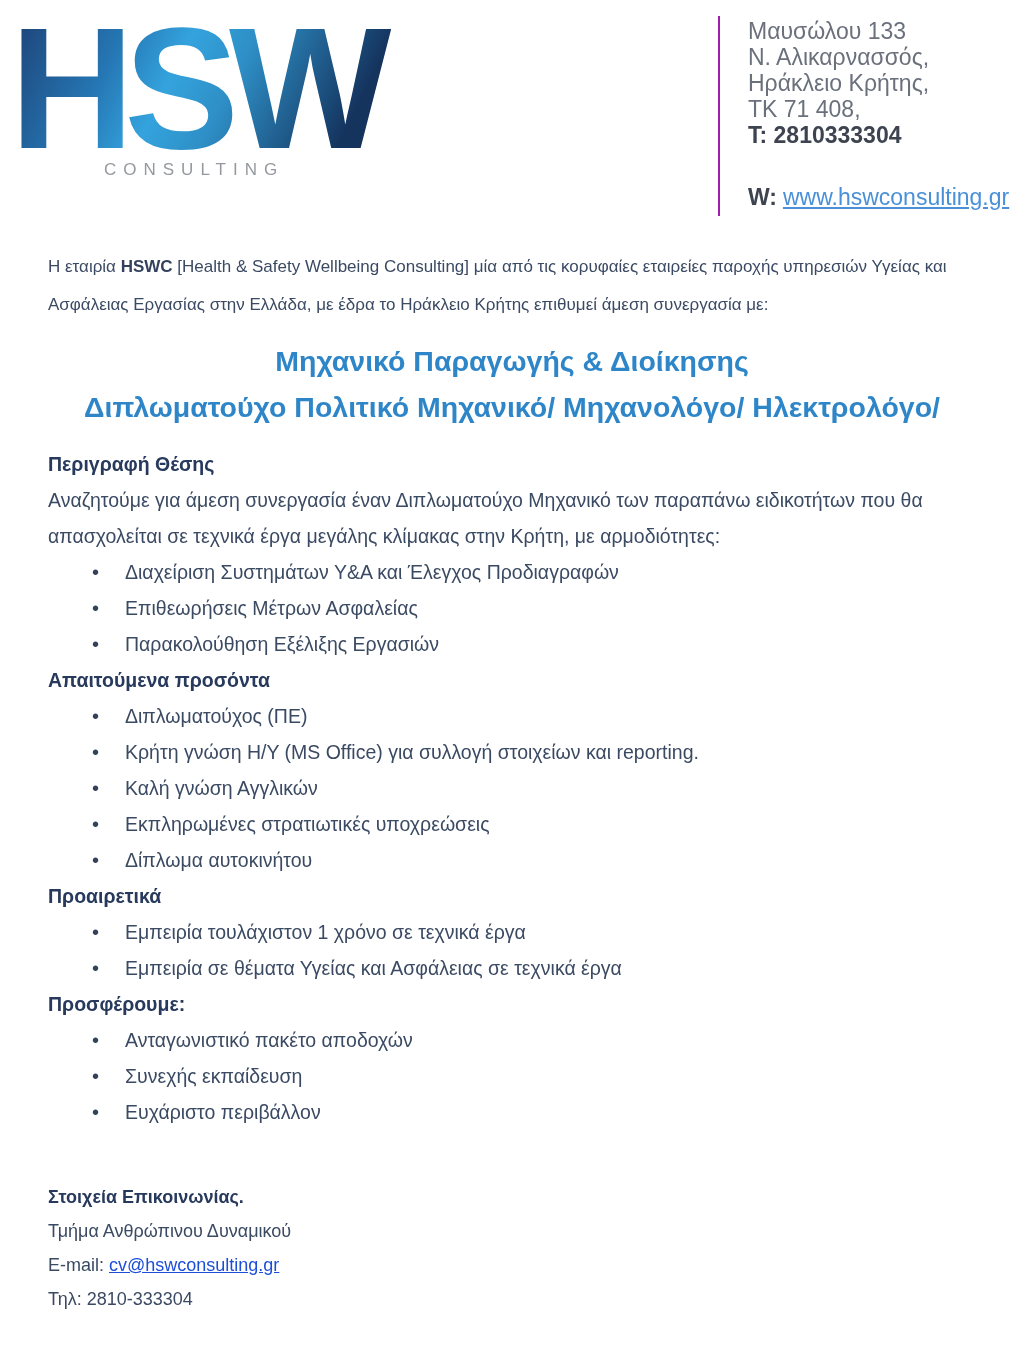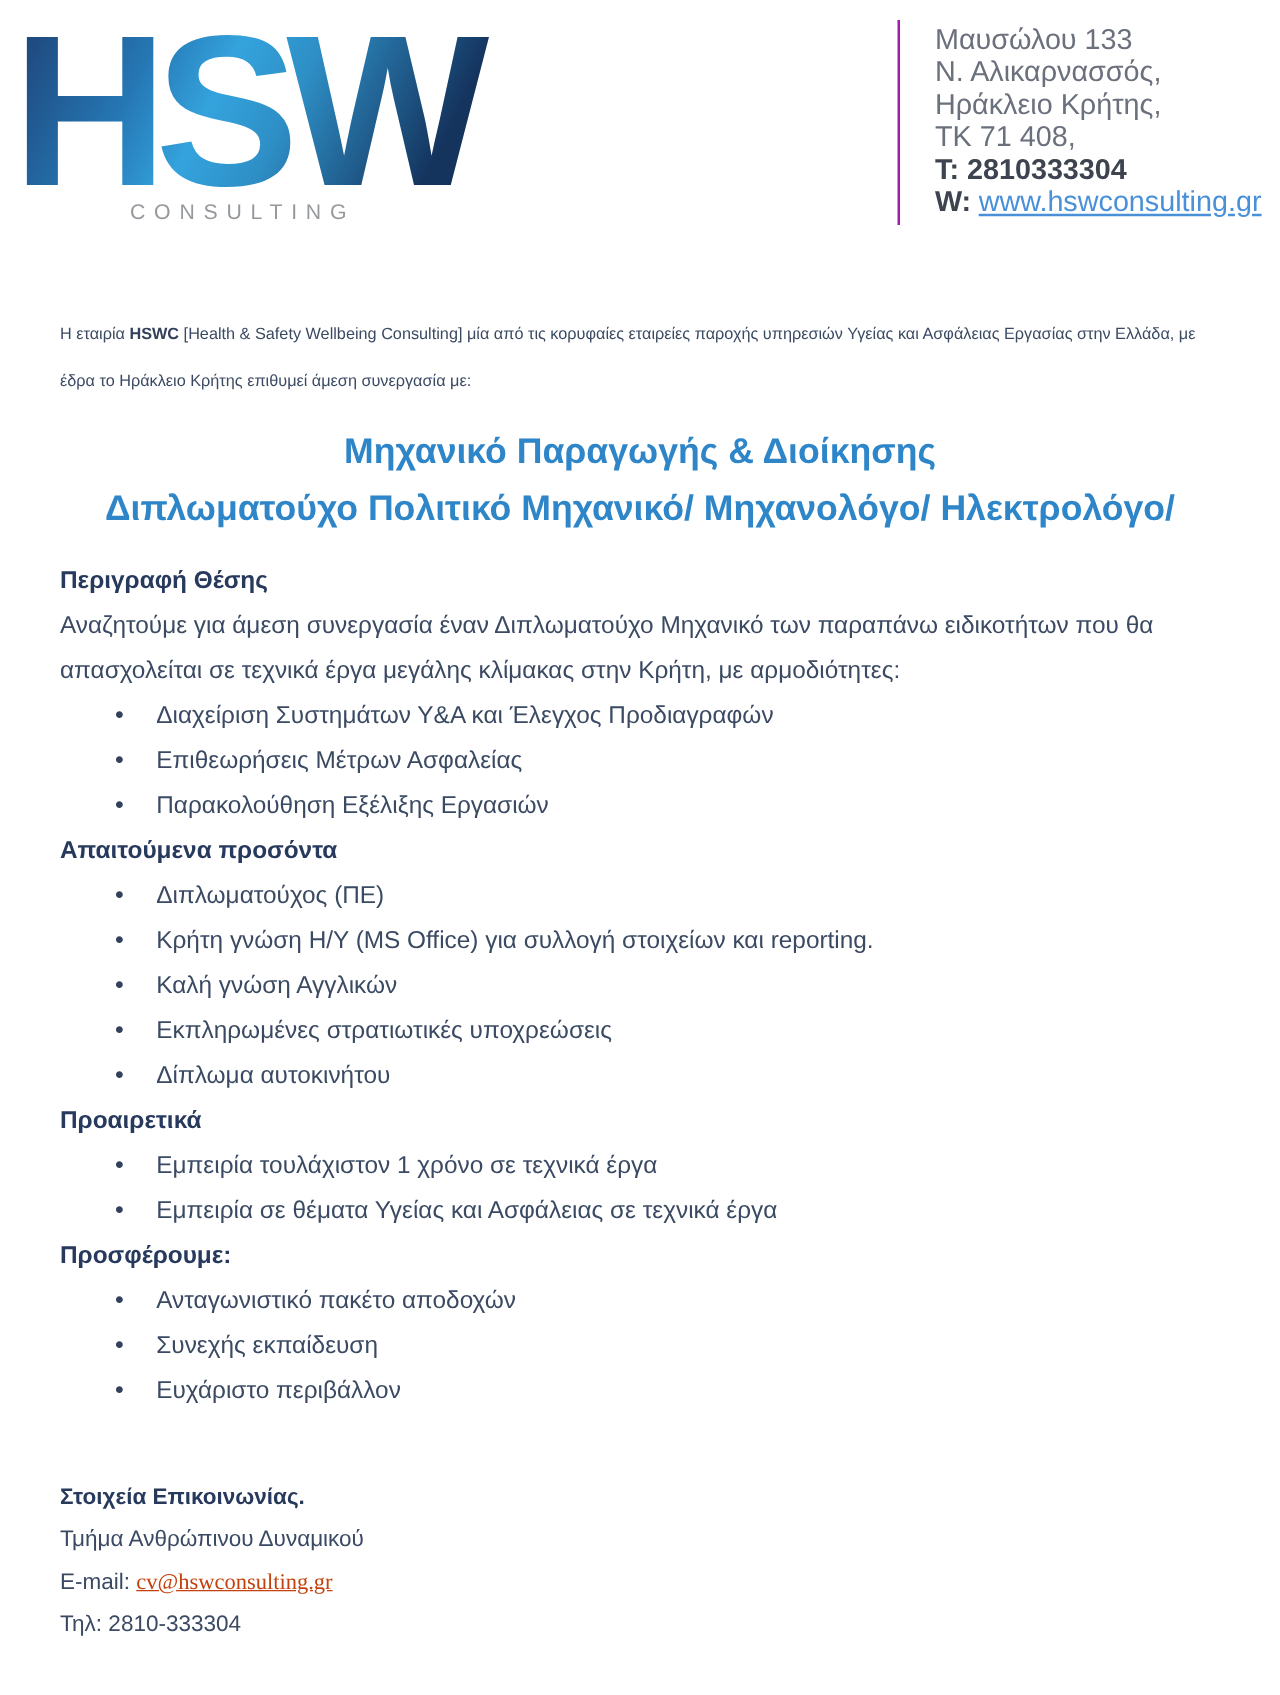--- a/index.html
+++ b/index.html
@@ -20,27 +20,27 @@
     font-size:17px;letter-spacing:7px;color:#95999e;
   }
   .contact-card{
     position:absolute;left:718px;top:16px;
     border-left:2px solid #a21caf;
     padding:2px 0 6px 28px;
     font-size:23px;line-height:26px;color:#6a707c;
   }
   .contact-line{white-space:nowrap;}
   .contact-phone{font-weight:bold;color:#3d4450;white-space:nowrap;}
-  .contact-web{white-space:nowrap;}
+  .contact-web{white-space:nowrap;margin-top:36px;}
   .contact-web-label{font-weight:bold;color:#3d4450;margin-right:6px;}
   .link-blue{color:#4a90d9;text-decoration:underline;cursor:pointer;}
   
   .intro{
     margin:36px 40px 0 48px;
-    font-size:13px;line-height:38px;color:#3b4a63;
+    font-size:17px;line-height:38px;color:#3b4a63;
   }
   .intro b{color:#33415c;}
   
   .job-title{
     margin-top:14px;
     text-align:center;
     color:#2e86c8;
     font-weight:bold;
     font-size:28.5px;line-height:46px;
   }
@@ -64,21 +64,21 @@
     content:"\2022";
     position:absolute;left:-33px;top:0;
     font-size:20px;color:#33415c;
   }
   
   .contact-footer{
     margin:50px 40px 16px 48px;
     font-size:18px;line-height:34px;color:#3b4a63;
   }
   .contact-footer-heading{font-weight:bold;color:#27395c;}
-  .link-dark{color:#c2410c;text-decoration:underline;cursor:pointer;font-family:Liberation Serif, serif;}
+  .link-dark{color:#1d4ed8;text-decoration:underline;cursor:pointer;}
 </style>
 </head>
 <body>
 
 <div class="page">
 
   <div class="header">
 
     <div class="logo">
       <svg width="410" height="165" viewBox="0 0 410 165">

